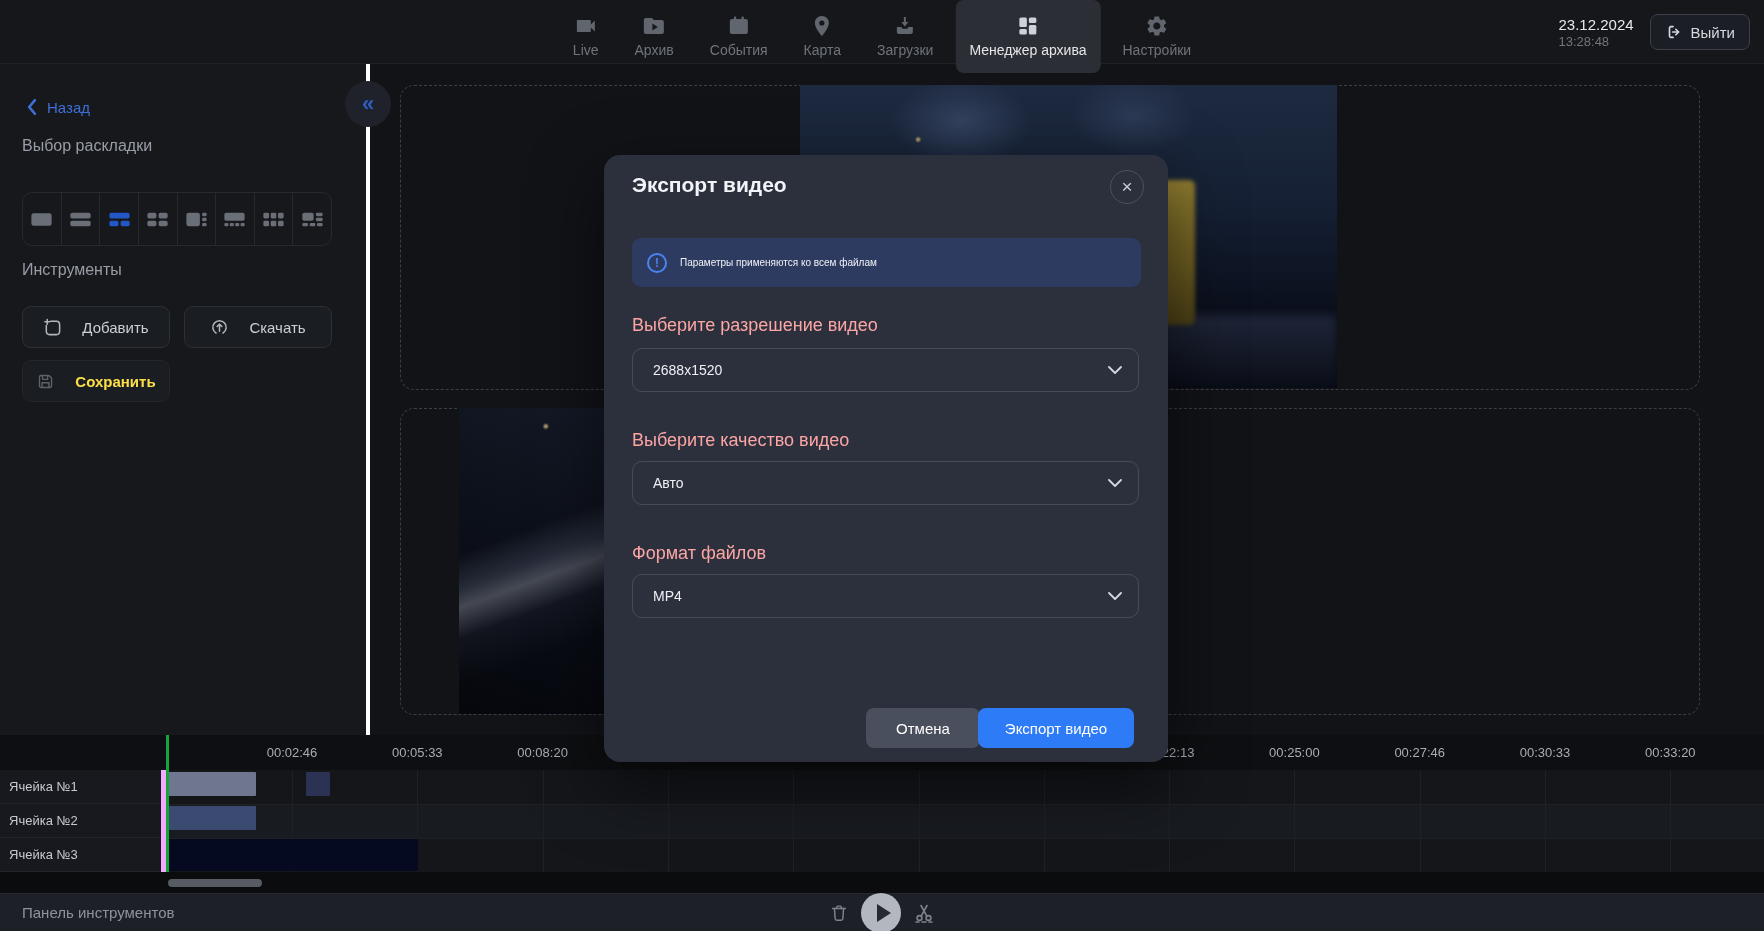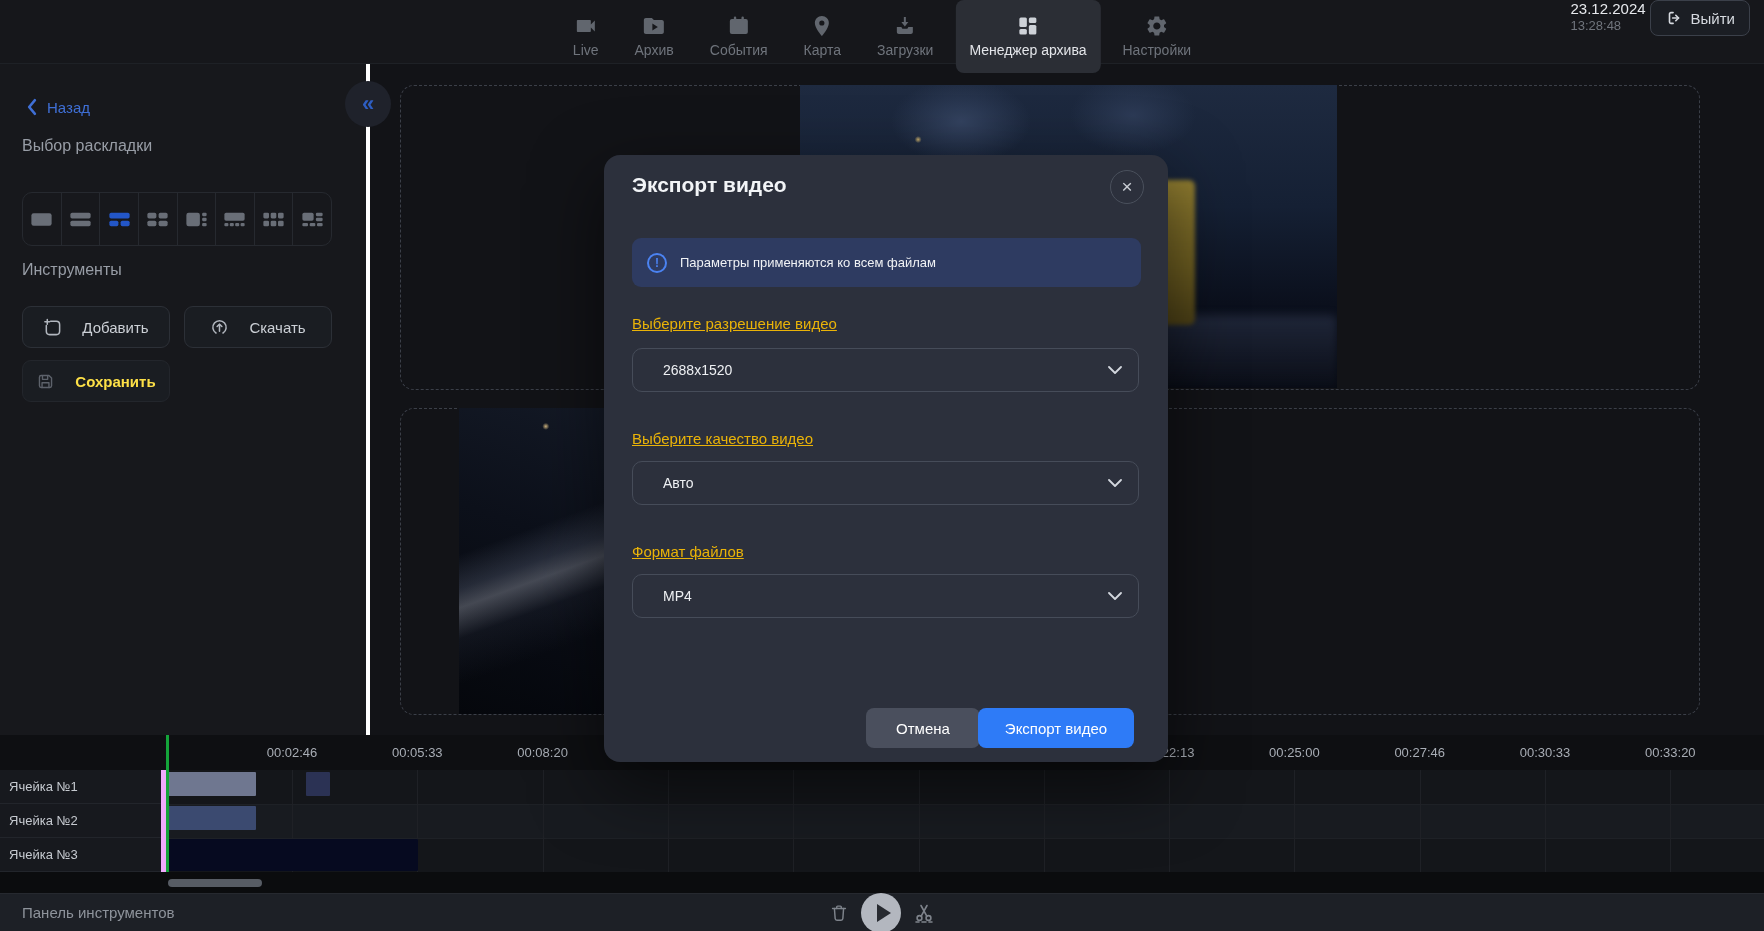--- a/index.html
+++ b/index.html
@@ -9,21 +9,21 @@
 
   
   .topnav { position:absolute; left:0; top:0; width:1764px; height:64px; background:#16171b; border-bottom:1px solid #1e2126; z-index:6; }
   .nav-center { position:absolute; left:50%; top:0; transform:translateX(-50%); height:73px; display:flex; align-items:stretch; gap:8px; }
   .nav-item { display:flex; flex-direction:column; align-items:center; justify-content:center; gap:4px; padding:6px 14px 7px; border-radius:8px; cursor:pointer; }
   .nav-item svg { width:24px; height:24px; fill:#61666e; }
   .nav-item .nav-label { font-size:14px; color:#6f747c; white-space:nowrap; }
   .nav-item.active { background:#2b2e35; }
   .nav-item.active svg { fill:#ced2d8; }
   .nav-item.active .nav-label { color:#e3e5e9; }
-  .nav-right { position:absolute; right:14px; top:0; height:64px; display:flex; align-items:flex-start; gap:4px; }
+  .nav-right { position:absolute; right:14px; top:0; height:64px; display:flex; align-items:center; gap:16px; }
   .datetime { text-align:left; }
   .dt-date { font-size:15px; color:#e6e8ec; }
   .dt-time { font-size:13px; color:#70757d; margin-top:1px; }
   .logout-btn { display:flex; align-items:center; gap:8px; height:36px; padding:0 14px; background:#1b1e24; border:1px solid #3b404a; border-radius:8px; color:#d6dae0; font-size:15px; cursor:pointer; }
 
   
   .sidebar { position:absolute; left:0; top:64px; width:370px; height:671px; background:#17181c; border-right:4px solid #ffffff; z-index:3; }
   .back-link { position:absolute; left:26px; top:34px; display:flex; align-items:center; gap:9px; color:#3f6fd6; font-size:15px; cursor:pointer; }
   .section-title { position:absolute; left:22px; font-size:16px; color:#989da6; }
   .layout-grid { position:absolute; left:22px; top:128px; width:310px; height:54px; display:flex; border:1px solid #26292f; border-radius:10px; overflow:hidden; }
@@ -94,24 +94,24 @@
   .f-icon svg { stroke:#7e838b; fill:none; stroke-width:1.6; stroke-linecap:round; }
   .play-btn { width:40px; height:40px; border-radius:50%; background:#b3b7bf; display:flex; align-items:center; justify-content:center; cursor:pointer; }
   .play-tri { width:0; height:0; border-top:9px solid transparent; border-bottom:9px solid transparent; border-left:14px solid #272a30; margin-left:5px; }
 
   
   .modal { position:absolute; left:604px; top:155px; width:564px; height:607px; background:#2c303c; border-radius:16px; box-shadow:0 24px 70px rgba(0,0,0,.55); z-index:10; }
   .modal-title { position:absolute; left:28px; top:18px; font-size:21px; font-weight:bold; color:#f2f4f7; }
   .modal-close { position:absolute; right:24px; top:15px; width:34px; height:34px; border-radius:50%; border:1.5px solid #4a505c; color:#c9cdd4; font-size:19px; display:flex; align-items:center; justify-content:center; cursor:pointer; }
   .banner { position:absolute; left:28px; top:83px; width:509px; height:49px; background:#2e3b61; border-radius:9px; display:flex; align-items:center; gap:13px; padding-left:15px; }
   .info-icon { width:20px; height:20px; border-radius:50%; border:2px solid #4b83f2; color:#4b83f2; font-size:12px; font-weight:bold; display:flex; align-items:center; justify-content:center; flex:0 0 auto; }
-  .banner-text { font-size:13px; color:#f0f2f5; }
-  .field-label { position:absolute; left:28px; font-size:15px; color:#eab308;text-decoration:underline; }
+  .banner-text { font-size:10px; color:#f0f2f5; }
+  .field-label { position:absolute; left:28px; font-size:18px; color:#fca5a5; }
   .select { position:absolute; left:28px; width:507px; height:44px; border:1px solid #464c59; border-radius:10px; display:flex; align-items:center; cursor:pointer; }
-  .select-value { margin-left:30px; font-size:14px; color:#eef0f3; }
+  .select-value { margin-left:20px; font-size:14px; color:#eef0f3; }
   .select svg { position:absolute; right:16px; width:14px; height:9px; stroke:#d3d7de; stroke-width:1.8; fill:none; stroke-linecap:round; stroke-linejoin:round; }
   .btn { position:absolute; top:553px; height:40px; border:none; border-radius:8px; font-size:15px; color:#fff; font-family:inherit; cursor:pointer; }
   .btn-cancel { left:262px; width:114px; background:#4a4f5d; }
   .btn-confirm { left:374px; width:156px; background:#2e7bf7; }
 </style>
 </head>
 <body>
 
 <div class="screen">
 

